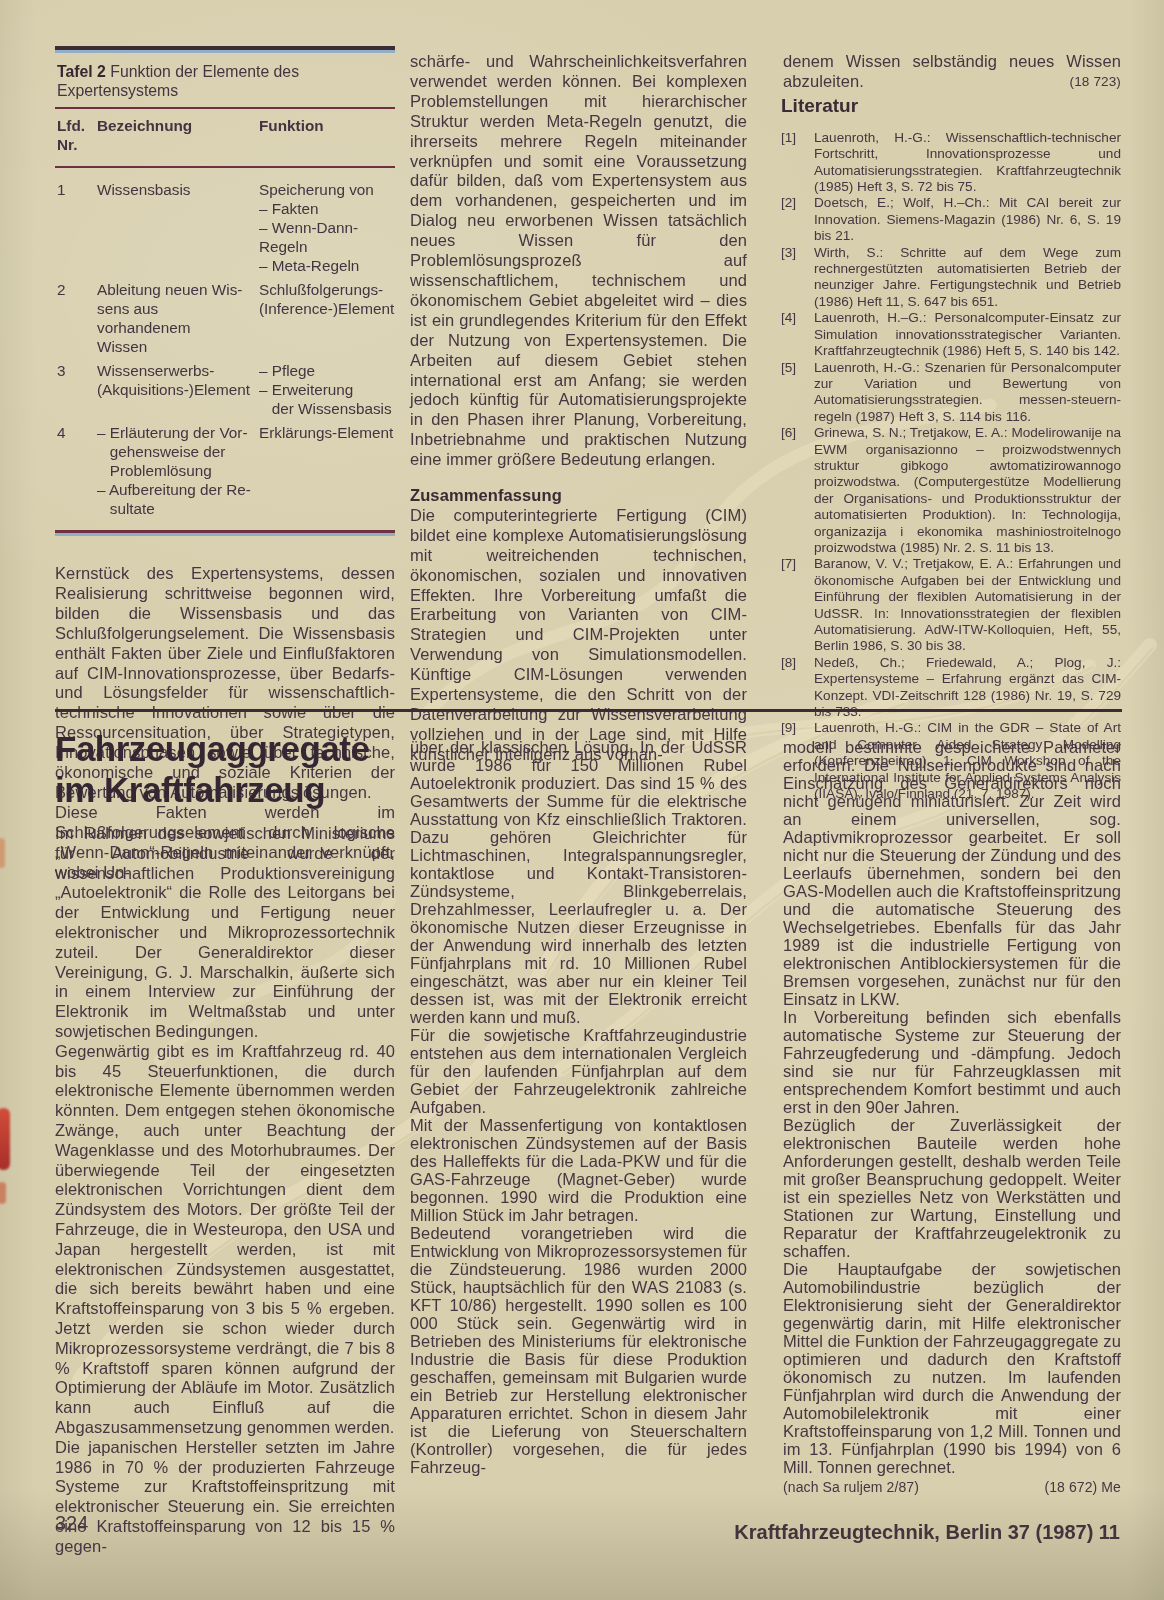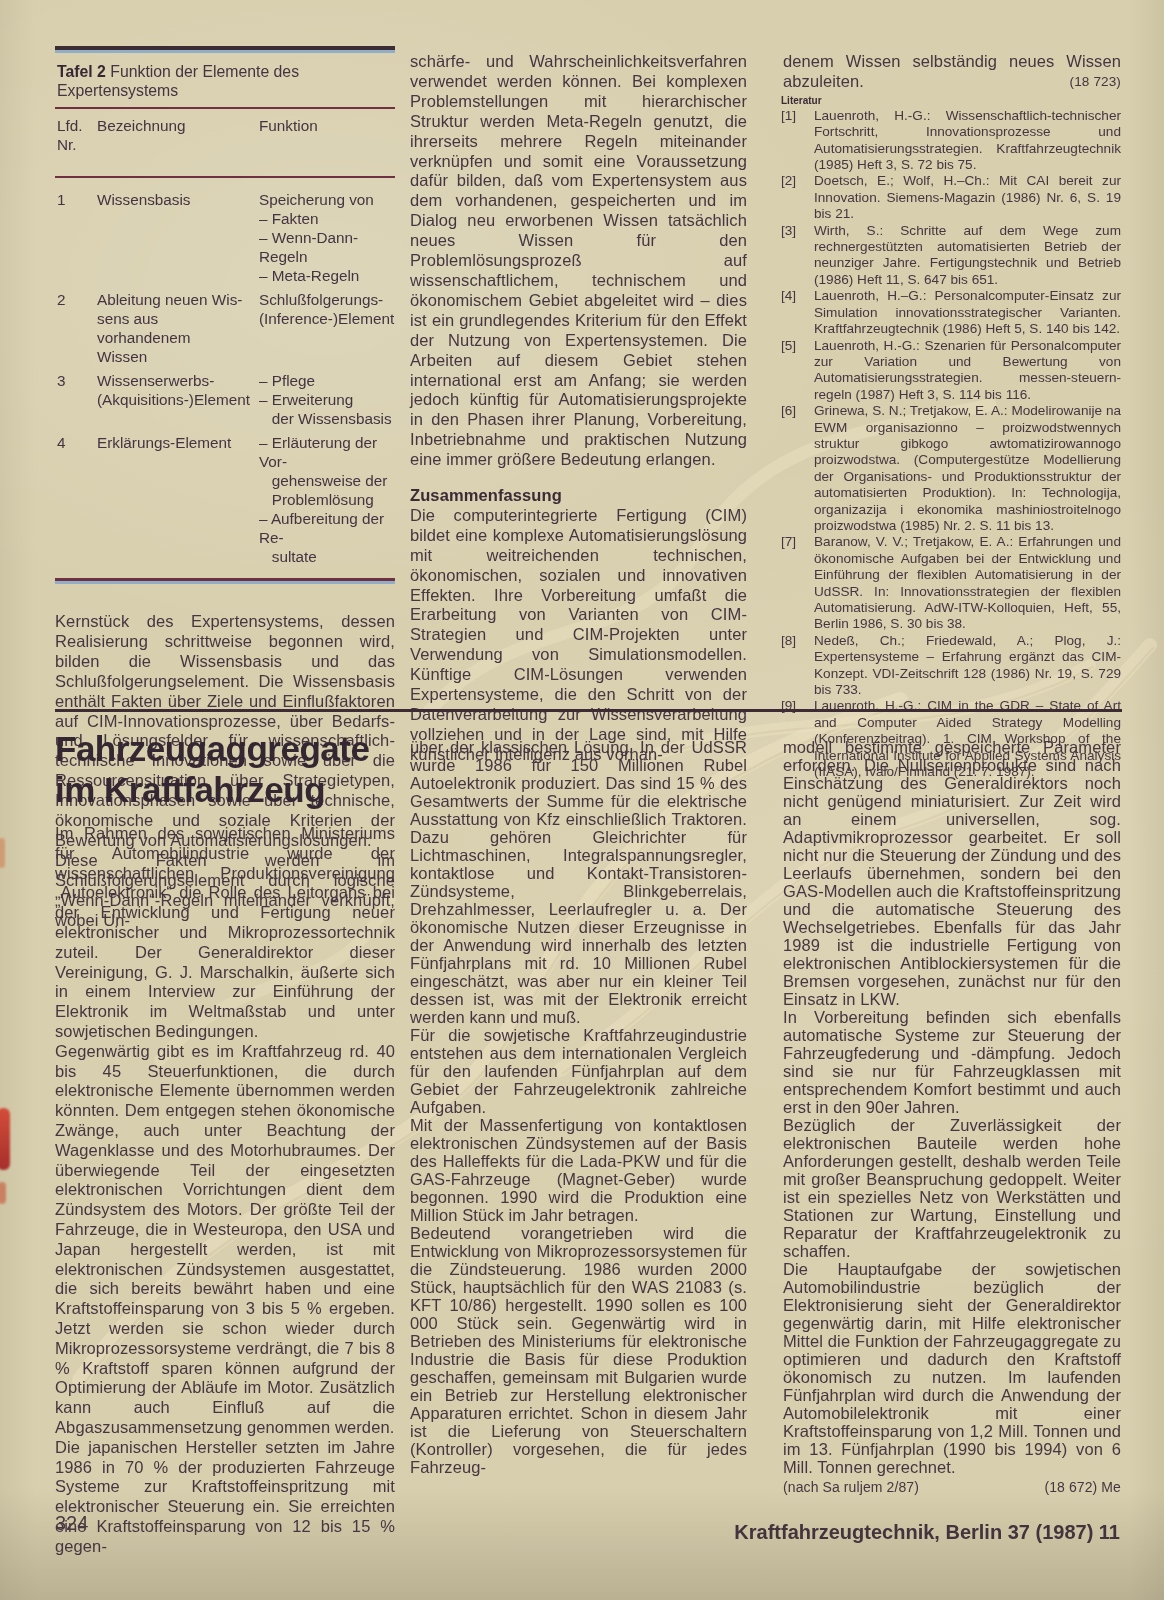--- a/index.html
+++ b/index.html
@@ -18,30 +18,30 @@
   .body-text p{margin:0;}
   .col{position:absolute;}
   
   .tafel{width:340px;color:#443441;}
   .t-rule-dark{height:4px;background:#3c2c34;}
   .t-rule-blue{height:3px;background:#91aec6;}
   .t-rule-maroon{height:2px;background:#6f3142;}
   .t-title{font-size:15.8px;padding:9px 0 7px 2px;line-height:19px;}
   .t-title b{color:#362732;}
   .t-grid{display:grid;grid-template-columns:36px 158px 1fr;column-gap:4px;}
-  .t-head{padding:7px 0 22px 2px;font-size:15.3px;line-height:18.5px;}
+  .t-head{padding:7px 0 12px 2px;font-size:15.3px;line-height:18.5px;font-weight:bold;}
   .t-rows{padding:12px 0 12px 2px;}
   .t-row{margin-bottom:5px;}
   .t-cell{white-space:pre-wrap;font-size:15.3px;line-height:19px;}
   
   .refs{font-size:13.6px;line-height:16.4px;}
   .ref{display:flex;margin:0;}
   .ref-num{flex:0 0 33px;}
   .ref-text{flex:1;text-align:justify;}
-  .lit-head{font-size:10px;font-weight:700;margin:3px 0 2px 18px;color:#3a2b35;}
+  .lit-head{font-size:19px;font-weight:700;margin:3px 0 13px 18px;color:#3a2b35;}
   .sum-head{font-weight:700;color:#3a2b35;}
   .a2-head{font-size:35px;line-height:41px;font-weight:700;color:#342732;letter-spacing:-0.5px;margin:0;}
   .sep{position:absolute;left:55px;width:1067px;height:3px;background:#3e2c34;}
   .credits{display:flex;justify-content:space-between;font-size:14px;margin-top:2px;}
   .foot-num{position:absolute;left:55px;top:1512px;font-size:20px;color:#4a3a42;}
   .foot-journal{position:absolute;right:44px;top:1521px;font-size:20px;font-weight:700;color:#43333d;}
   .redmark{position:absolute;pointer-events:none;}
   .wm{position:absolute;left:0;top:0;pointer-events:none;}
   .cont-wrap{position:relative;}
   .refnum-float{position:absolute;right:0;top:20px;font-size:13.6px;}
@@ -106,26 +106,26 @@
         <div class="t-grid t-row">
           <div class="t-cell">3</div>
           <div class="t-cell">Wissenserwerbs-
 (Akquisitions-)Element</div>
           <div class="t-cell">– Pflege
 – Erweiterung
    der Wissensbasis</div>
         </div>
         <div class="t-grid t-row" style="margin-bottom:0;">
           <div class="t-cell">4</div>
-          <div class="t-cell">Erklärungs-Element</div>
           <div class="t-cell">– Erläuterung der Vor-
    gehensweise der
    Problemlösung
 – Aufbereitung der Re-
    sultate</div>
+          <div class="t-cell">Erklärungs-Element</div>
         </div>
       </div>
       <div class="t-rule-maroon" style="height:3px"></div>
       <div class="t-rule-blue"></div>
     </div>
     <div class="body-text" style="margin-top:28px;">
       <p>Kernstück des Expertensystems, dessen Realisierung schrittweise begonnen wird, bilden die Wissensbasis und das Schlußfolgerungselement. Die Wissensbasis enthält Fakten über Ziele und Einflußfaktoren auf CIM-Innovationsprozesse, über Bedarfs- und Lösungsfelder für wissenschaftlich-technische Innovationen sowie über die Ressourcensituation, über Strategietypen, Innovationsphasen sowie über technische, ökonomische und soziale Kriterien der Bewertung von Automatisierungslösungen.</p>
       <p>Diese Fakten werden im Schlußfolgerungselement durch logische „Wenn-Dann“-Regeln miteinander verknüpft, wobei Un-</p>
     </div>
   </div>

